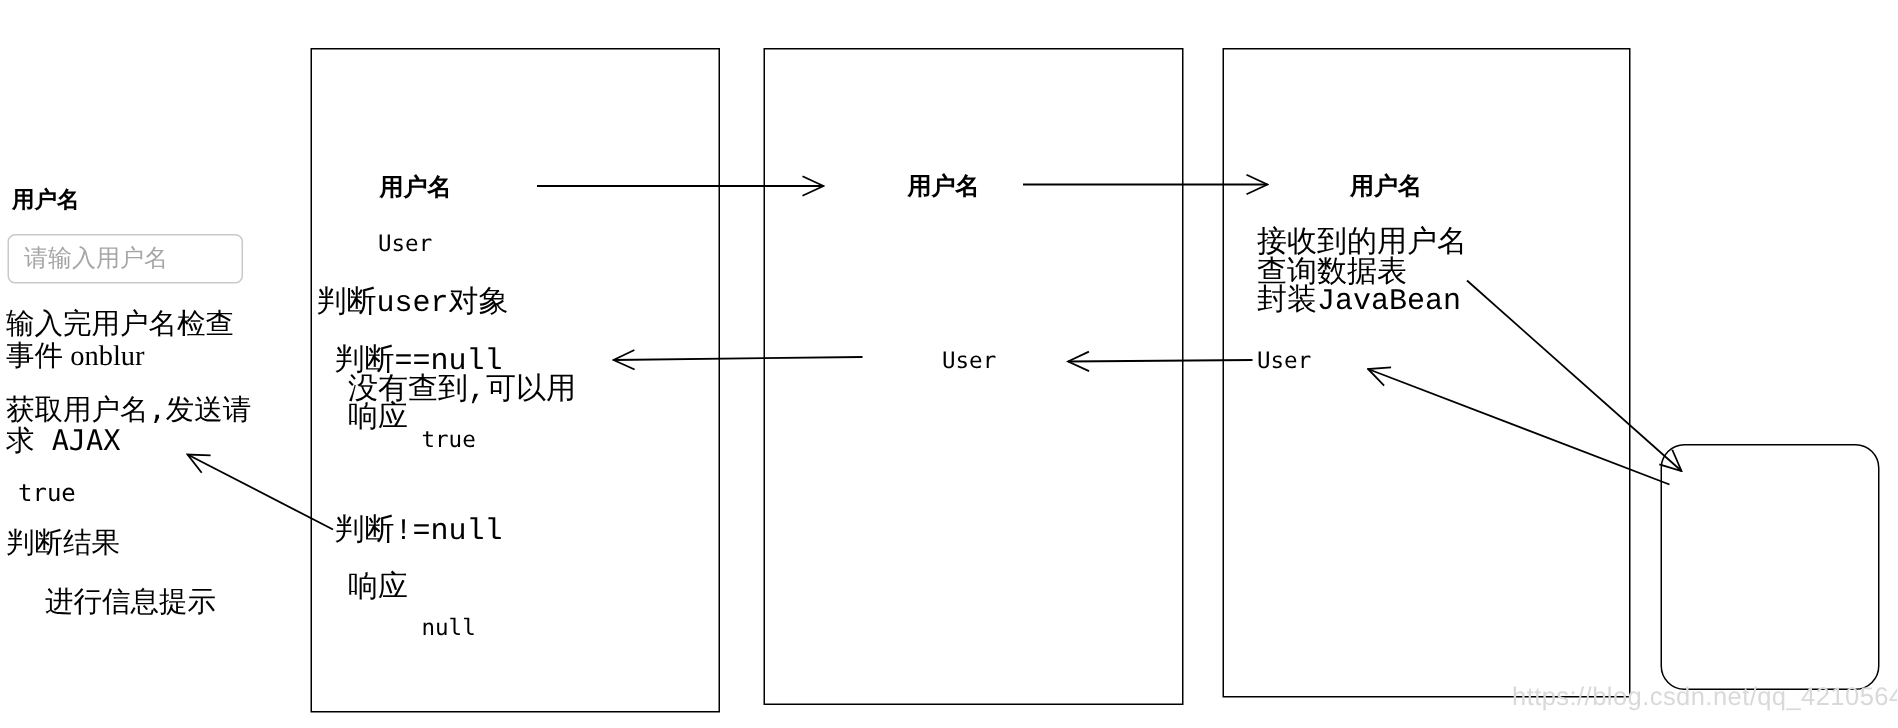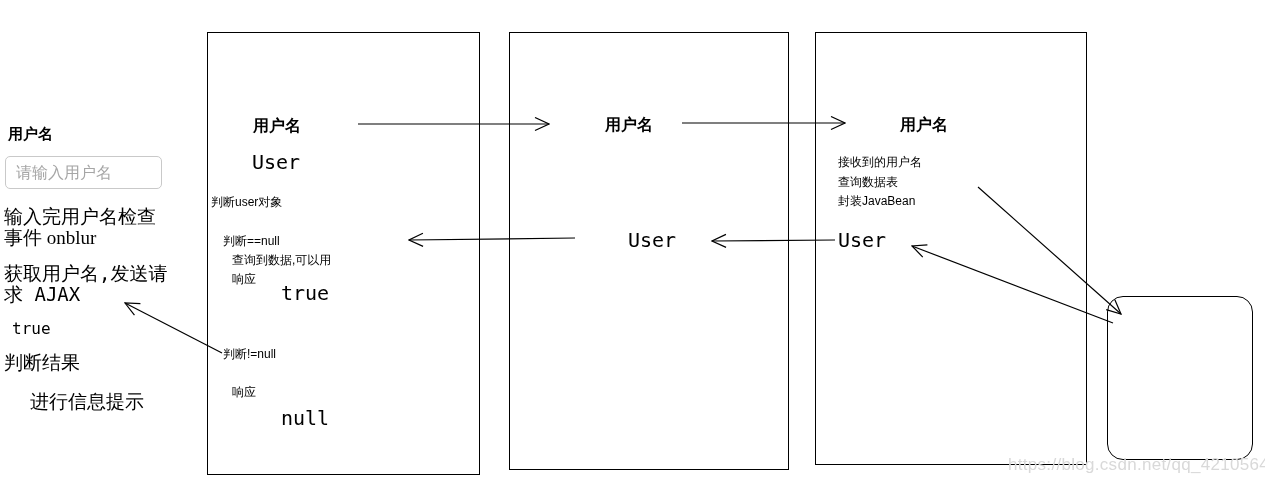--- a/index.html
+++ b/index.html
@@ -5,22 +5,22 @@
   html,body{margin:0;padding:0;background:#ffffff;}
   .canvas{
     position:relative;width:1265px;height:485px;background:#ffffff;overflow:hidden;
     font-family:"Liberation Serif", serif;color:#000;
   }
   .abs{position:absolute;white-space:pre-line;}
   
   .label-bold{font-family:"Liberation Sans", sans-serif;font-weight:bold;font-size:15px;line-height:16px;}
   .box-title{font-family:"Liberation Sans", sans-serif;font-weight:bold;font-size:16px;line-height:17px;}
   .cjk-body{font-family:"DejaVu Sans Mono","Liberation Serif", serif;font-size:19px;line-height:21px;}
-  .box-body{font-family:Liberation Sans, sans-serif;font-size:12px;line-height:19.5px;}
-  .mono{font-family:"DejaVu Sans Mono", monospace;font-size:20px;line-height:18px;}
+  .box-body{font-family:Liberation Mono, monospace;font-size:20px;line-height:19.5px;}
+  .mono{font-family:"DejaVu Sans Mono", monospace;font-size:15px;line-height:18px;}
   .mono-sm{font-family:"DejaVu Sans Mono", monospace;font-size:16px;line-height:17px;}
   
   .username-input{
     position:absolute;left:5px;top:156px;width:157px;height:33px;box-sizing:border-box;
     border:1px solid #c9c9c9;border-radius:5px;padding:0 10px;
     font-family:"Liberation Serif", serif;font-size:16px;color:#3b82f6;outline:none;background:#fff;
   }
   .username-input::placeholder{color:#a6a6a6;opacity:1;}
   
   .pbox{position:absolute;border:1px solid #000;background:transparent;box-sizing:border-box;}
@@ -75,21 +75,21 @@
 
     <div class="abs cjk-body" style="left:30px;top:391px;">进行信息提示</div>
   </div>
 
   <div class="pbox box1">
     <div class="abs box-title" style="left:45px;top:84px;">用户名</div>
     <div class="abs mono" style="left:44px;top:120px;">User</div>
     <div class="abs box-body" style="left:3px;top:160px;">判断user对象</div>
 
     <div class="abs box-body" style="left:15px;top:199px;">判断==null</div>
-    <div class="abs box-body" style="left:24px;top:218px;">查询到数据,可以用</div>
+    <div class="abs box-body" style="left:24px;top:218px;">没有查到,可以用</div>
     <div class="abs box-body" style="left:24px;top:237px;">响应</div>
     <div class="abs mono" style="left:73px;top:251px;">true</div>
 
     <div class="abs box-body" style="left:15px;top:312px;">判断!=null</div>
     <div class="abs box-body" style="left:24px;top:350px;">响应</div>
     <div class="abs mono" style="left:73px;top:376px;">null</div>
   </div>
 
   <div class="pbox box2">
     <div class="abs box-title" style="left:95px;top:83px;">用户名</div>

